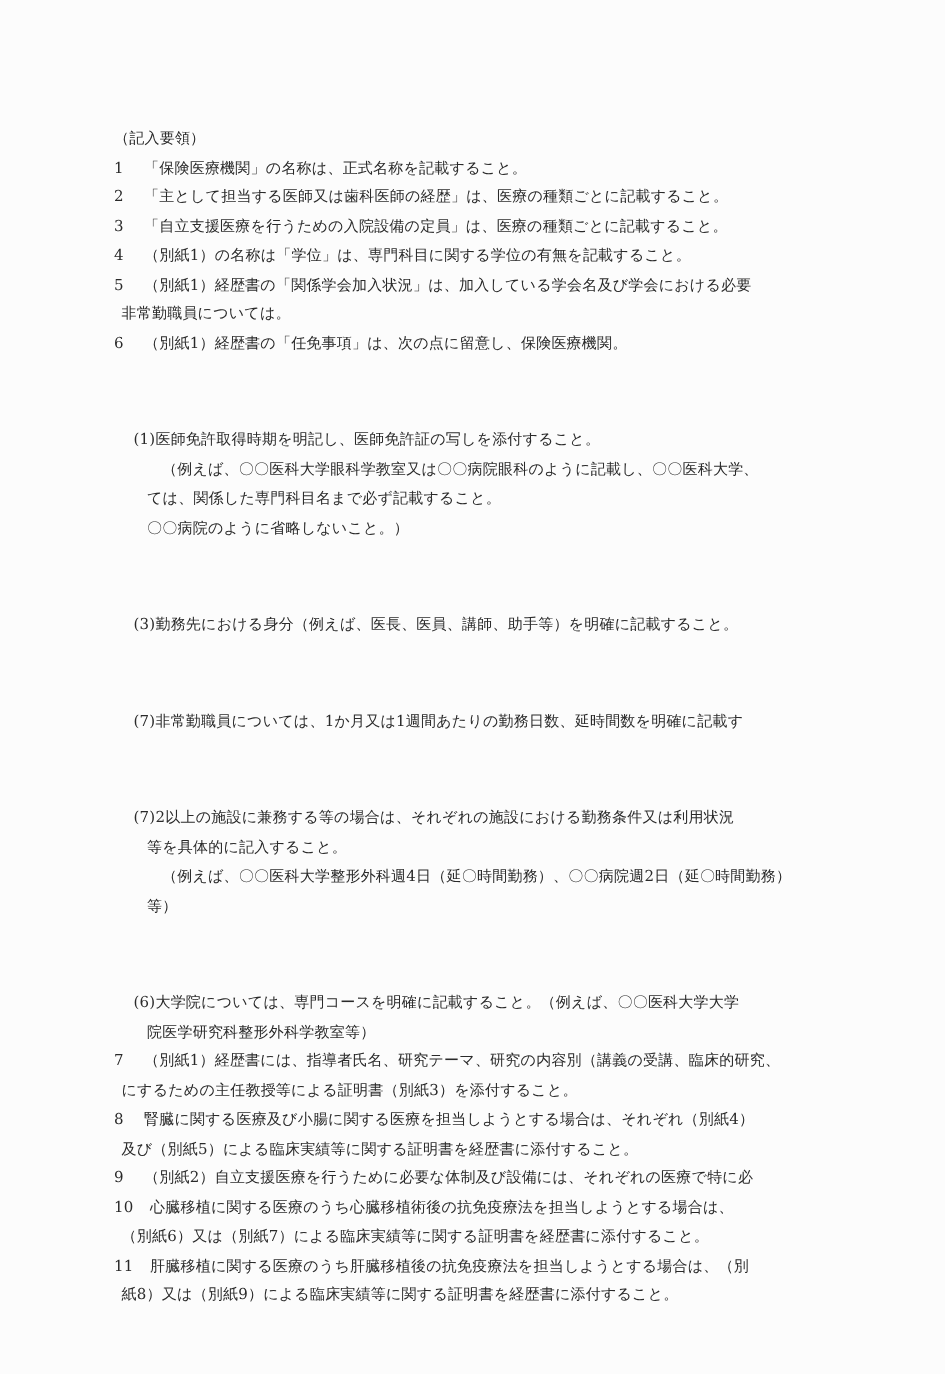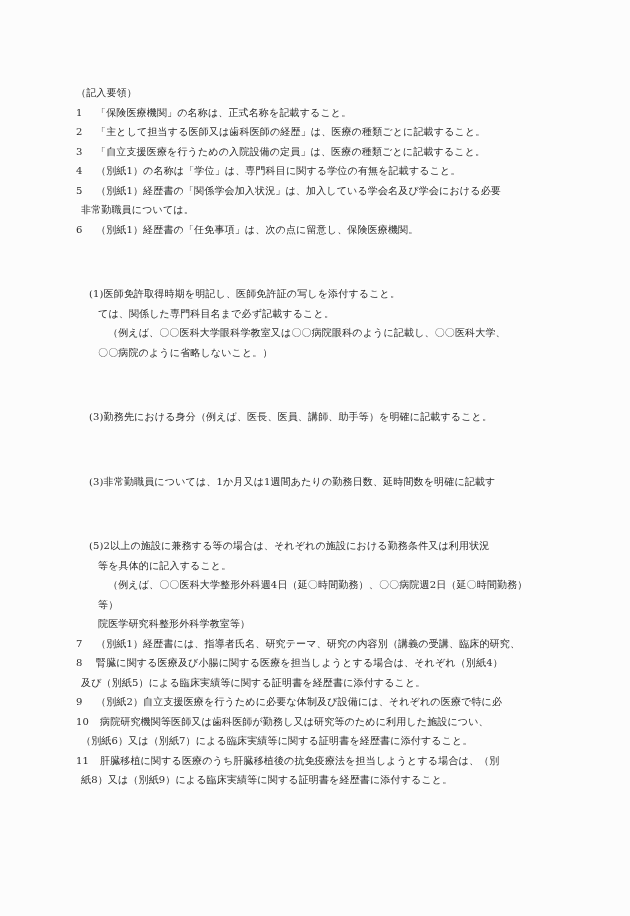--- a/index.html
+++ b/index.html
@@ -69,60 +69,62 @@
   </div>
 
   <div>
     <div class="line"><span class="num">6</span><span>（別紙1）経歴書の「任免事項」は、次の点に留意し、保険医療機関。</span></div>
 
     <div>
       <div class="line i-sub">(1)医師免許取得時期を明記し、医師免許証の写しを添付すること。</div>
     </div>
 
     <div>
+      <div class="line i-ex">（例えば、〇〇医科大学眼科学教室又は〇〇病院眼科のように記載し、〇〇医科大学、</div>
       <div class="line i-sub-cont">ては、関係した専門科目名まで必ず記載すること。</div>
-      <div class="line i-ex">（例えば、〇〇医科大学眼科学教室又は〇〇病院眼科のように記載し、〇〇医科大学、</div>
       <div class="line i-ex-cont">〇〇病院のように省略しないこと。）</div>
     </div>
 
     <div>
       <div class="line i-sub">(3)勤務先における身分（例えば、医長、医員、講師、助手等）を明確に記載すること。</div>
     </div>
 
     <div>
-      <div class="line i-sub">(3)非常勤職員については、1か月又は1週間あたりの勤務日数、延時間数を明確に記載す</div>
+      <div class="line i-sub">(7)非常勤職員については、1か月又は1週間あたりの勤務日数、延時間数を明確に記載す</div>
     </div>
 
     <div>
-      <div class="line i-sub">(5)2以上の施設に兼務する等の場合は、それぞれの施設における勤務条件又は利用状況</div>
+      <div class="line i-sub">(7)2以上の施設に兼務する等の場合は、それぞれの施設における勤務条件又は利用状況</div>
       <div class="line i-sub-cont">等を具体的に記入すること。</div>
       <div class="line i-ex">（例えば、〇〇医科大学整形外科週4日（延〇時間勤務）、〇〇病院週2日（延〇時間勤務）</div>
       <div class="line i-ex-cont">等）</div>
     </div>
 
     <div>
+      <div class="line i-sub">(6)大学院については、専門コースを明確に記載すること。（例えば、〇〇医科大学大学</div>
       <div class="line i-sub-cont">院医学研究科整形外科学教室等）</div>
     </div>
   </div>
 
   <div>
     <div class="line"><span class="num">7</span><span>（別紙1）経歴書には、指導者氏名、研究テーマ、研究の内容別（講義の受講、臨床的研究、</span></div>
+    <div class="line i-cont">にするための主任教授等による証明書（別紙3）を添付すること。</div>
   </div>
 
   <div>
     <div class="line"><span class="num">8</span><span>腎臓に関する医療及び小腸に関する医療を担当しようとする場合は、それぞれ（別紙4）</span></div>
     <div class="line i-cont">及び（別紙5）による臨床実績等に関する証明書を経歴書に添付すること。</div>
   </div>
 
   <div>
     <div class="line"><span class="num">9</span><span>（別紙2）自立支援医療を行うために必要な体制及び設備には、それぞれの医療で特に必</span></div>
   </div>
 
   <div>
-    <div class="line"><span class="num wide">10</span><span>病院研究機関等医師又は歯科医師が勤務し又は研究等のために利用した施設につい、</span></div>
+    <div class="line"><span class="num wide">10</span><span>心臓移植に関する医療のうち心臓移植術後の抗免疫療法を担当しようとする場合は、</span></div>
     <div class="line i-cont">（別紙6）又は（別紙7）による臨床実績等に関する証明書を経歴書に添付すること。</div>
   </div>
 
   <div>
     <div class="line"><span class="num wide">11</span><span>肝臓移植に関する医療のうち肝臓移植後の抗免疫療法を担当しようとする場合は、（別</span></div>
     <div class="line i-cont">紙8）又は（別紙9）による臨床実績等に関する証明書を経歴書に添付すること。</div>
   </div>
 </div>
 
 </body></html>

